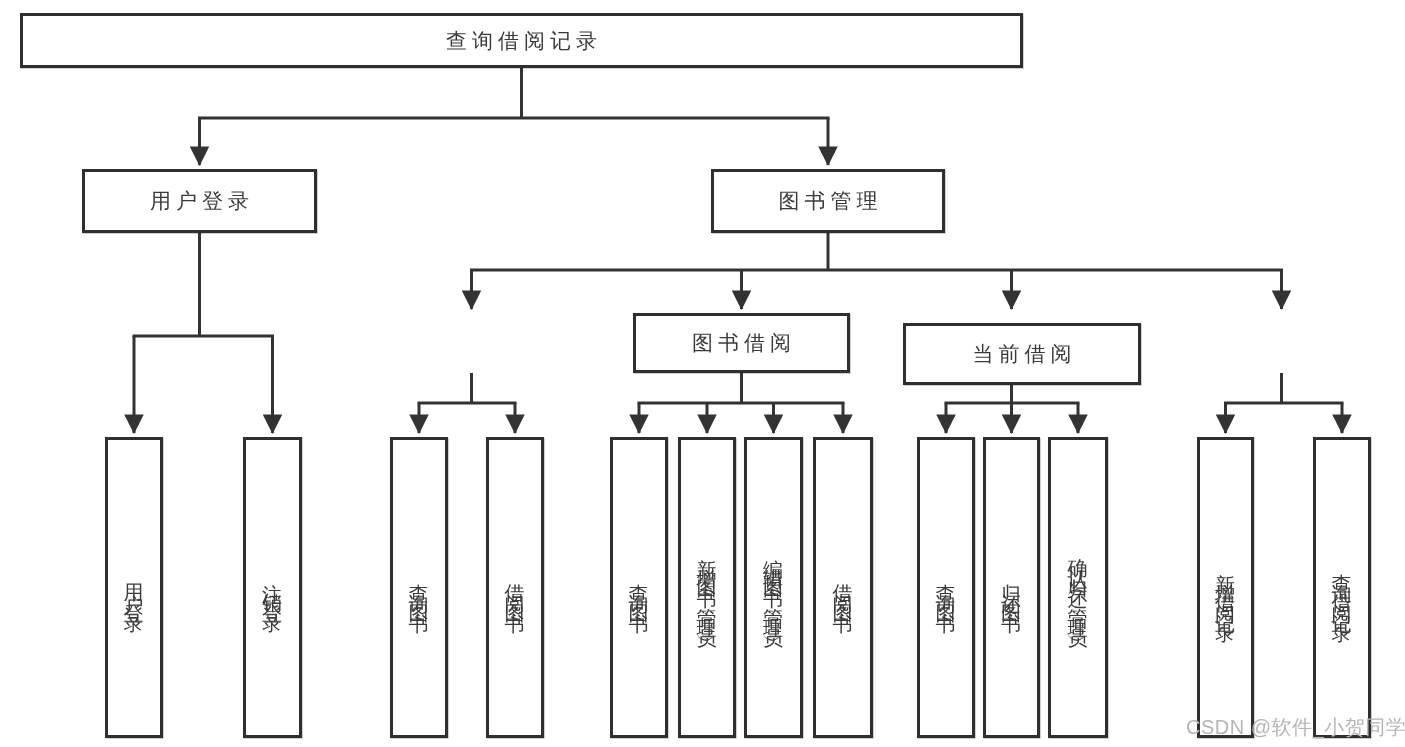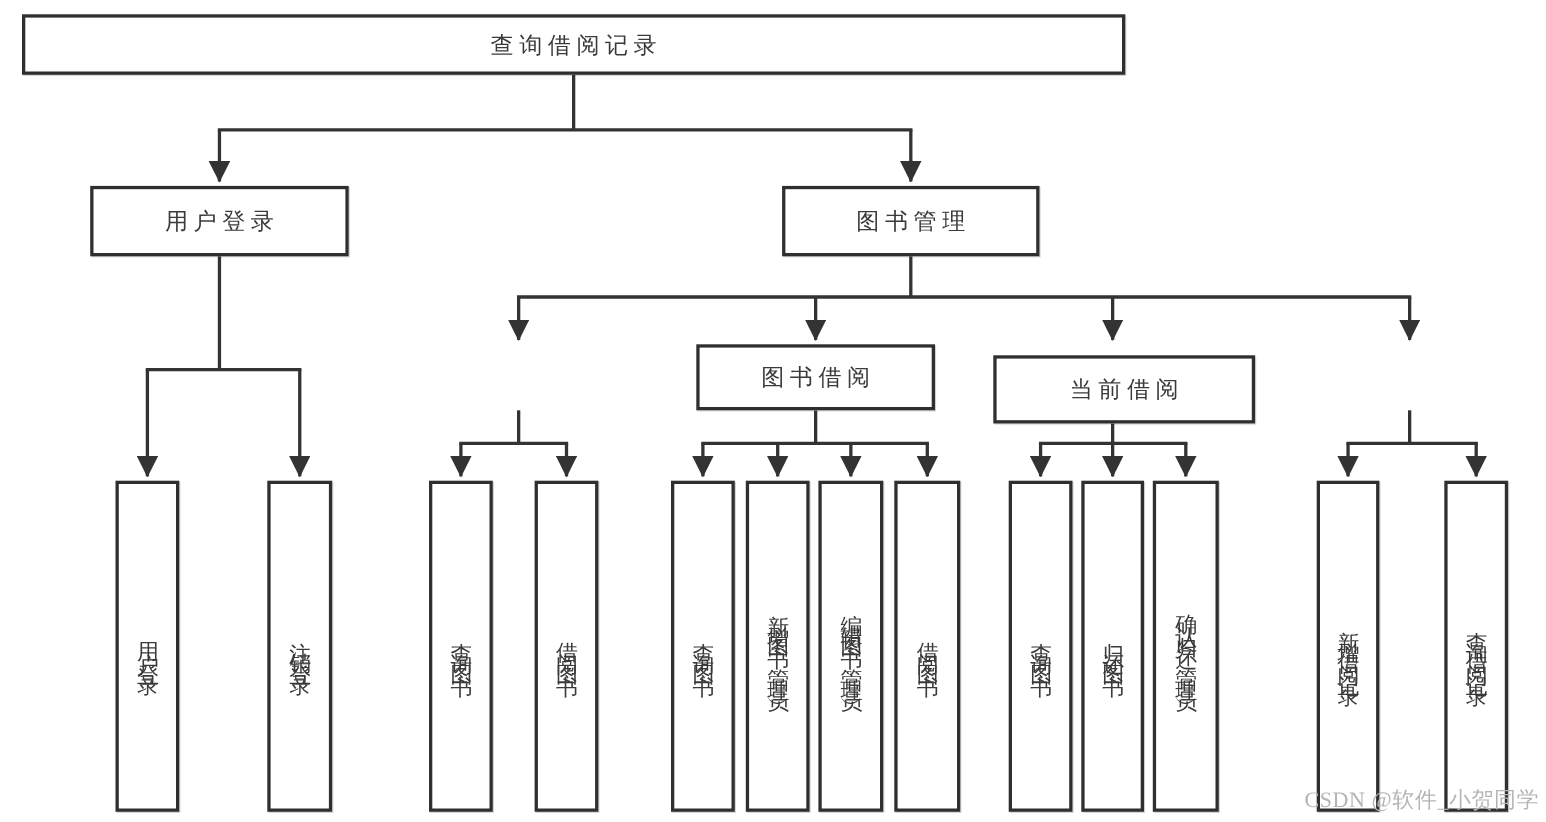--- a/index.html
+++ b/index.html
@@ -47,21 +47,20 @@
   }
   .watermark{
     position:absolute;
     left:1186px;
     top:714px;
     font-size:20px;
     letter-spacing:0.5px;
     color:var(--watermark);
     z-index:5;
     white-space:nowrap;
-    font-family:Liberation Serif, serif;
   }
 </style>
 </head>
 <body>
 
 <div class="canvas">
 
   <svg class="connectors" viewBox="0 0 1405 747" xmlns="http://www.w3.org/2000/svg">
     <defs>
       <marker id="arw" viewBox="0 0 10 10" refX="9.5" refY="5" markerWidth="6.5" markerHeight="6.5" orient="auto-start-reverse" markerUnits="strokeWidth">

